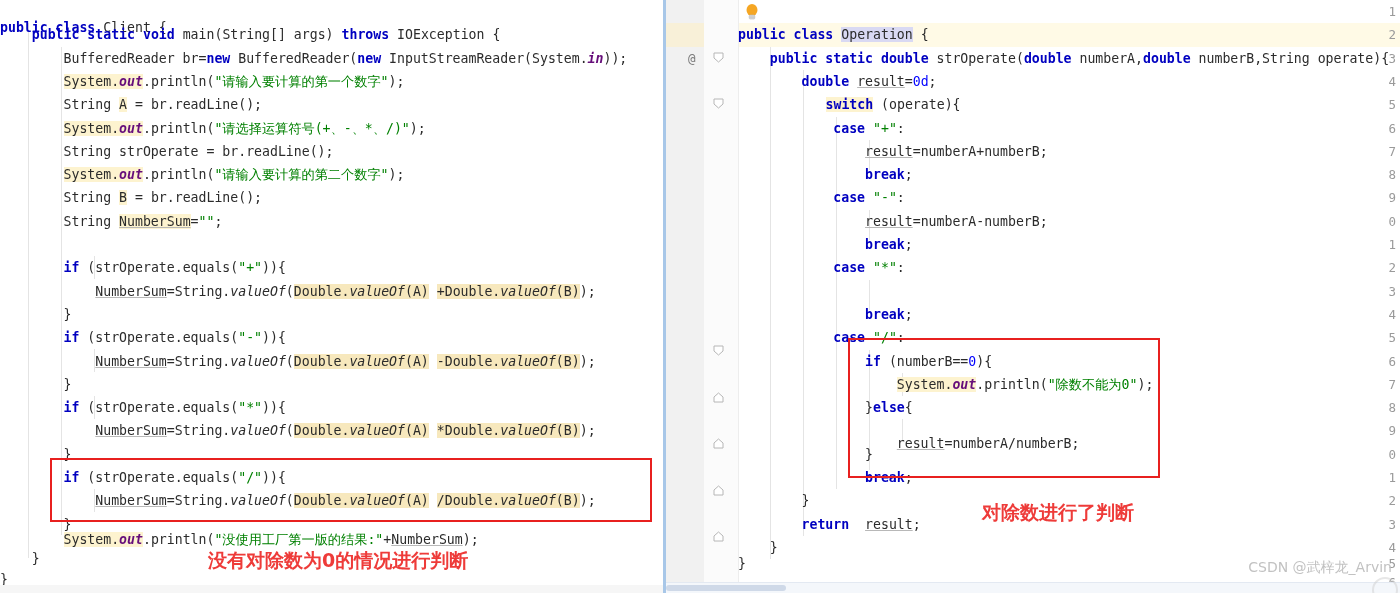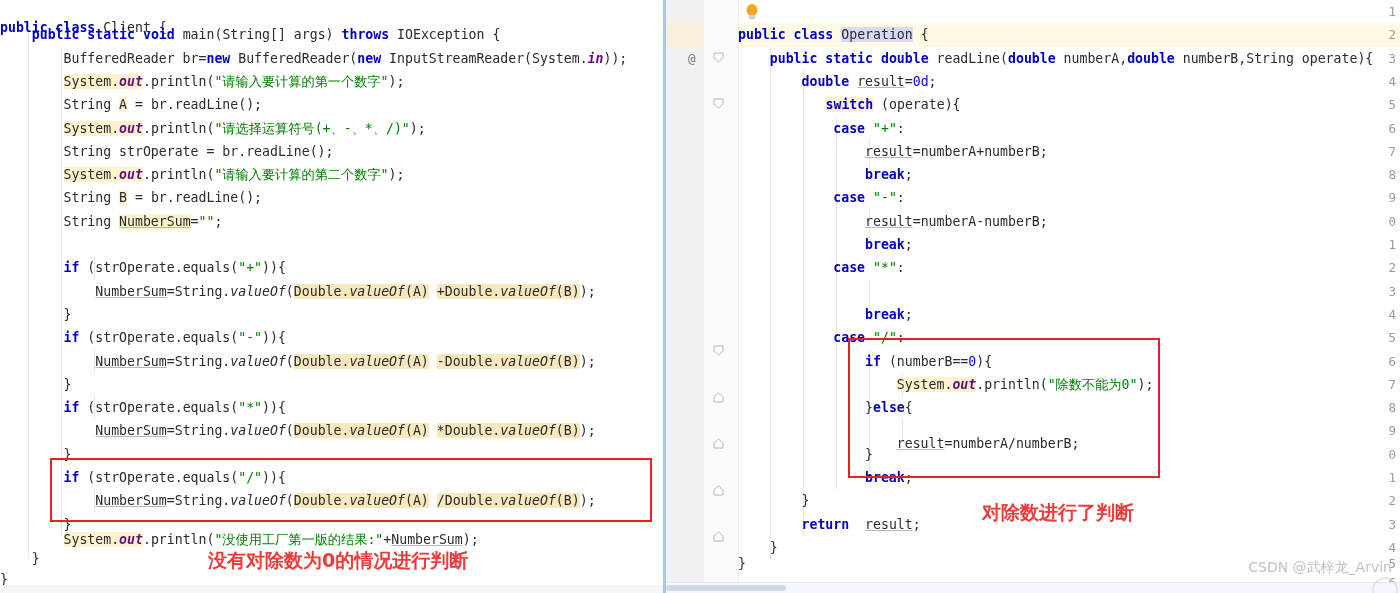--- a/index.html
+++ b/index.html
@@ -297,21 +297,21 @@
       <div class="guide" style="left:131px;top:210px;height:30px;"></div>
       <div class="guide" style="left:131px;top:280px;height:30px;"></div>
       <div class="guide" style="left:131px;top:350px;height:120px;"></div>
       <div class="guide" style="left:164px;top:373px;height:23px;"></div>
       <div class="guide" style="left:164px;top:419px;height:23px;"></div>
 
       <div class="rln" style="top:0px;"> </div>
 
       <div class="rln" style="top:23.3px;"><span class="kw">public</span> <span class="kw">class</span> <span class="selword">Operation</span> <span class="id">{</span></div>
 
-      <div class="rln" style="top:46.6px;">    <span class="kw">public</span> <span class="kw">static</span> <span class="kw">double</span> <span class="id">readLine(</span><span class="kw">double</span><span class="id"> numberA,</span><span class="kw">double</span><span class="id"> numberB,String operate){</span></div>
+      <div class="rln" style="top:46.6px;">    <span class="kw">public</span> <span class="kw">static</span> <span class="kw">double</span> <span class="id">strOperate(</span><span class="kw">double</span><span class="id"> numberA,</span><span class="kw">double</span><span class="id"> numberB,String operate){</span></div>
 
       <div class="rln" style="top:69.9px;">        <span class="kw">double</span> <span class="under">result</span><span class="id">=</span><span class="num">0d</span><span class="id">;</span></div>
 
       <div class="rln" style="top:93.2px;padding-left:24px;">        <span class="hl"><span class="kw">switch</span></span><span class="id"> (operate){</span></div>
 
       <div class="rln" style="top:116.5px;">            <span class="kw">case</span> <span class="str">"+"</span><span class="id">:</span></div>
 
       <div class="rln" style="top:139.8px;">                <span class="under">result</span><span class="id">=numberA+numberB;</span></div>
 
       <div class="rln" style="top:163.1px;">                <span class="kw">break</span><span class="id">;</span></div>

